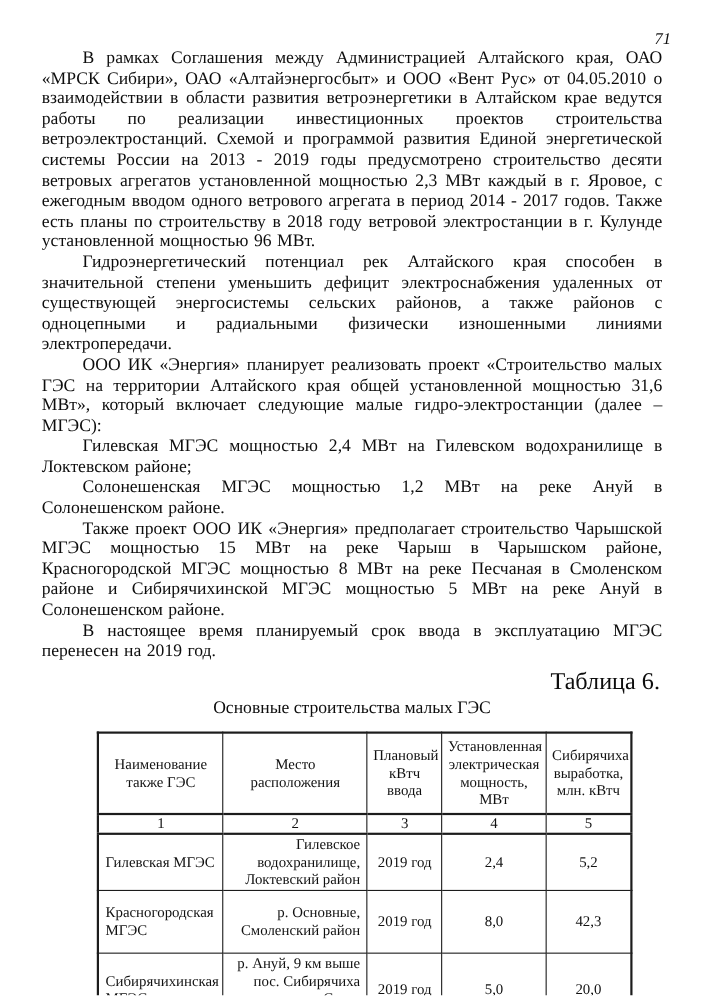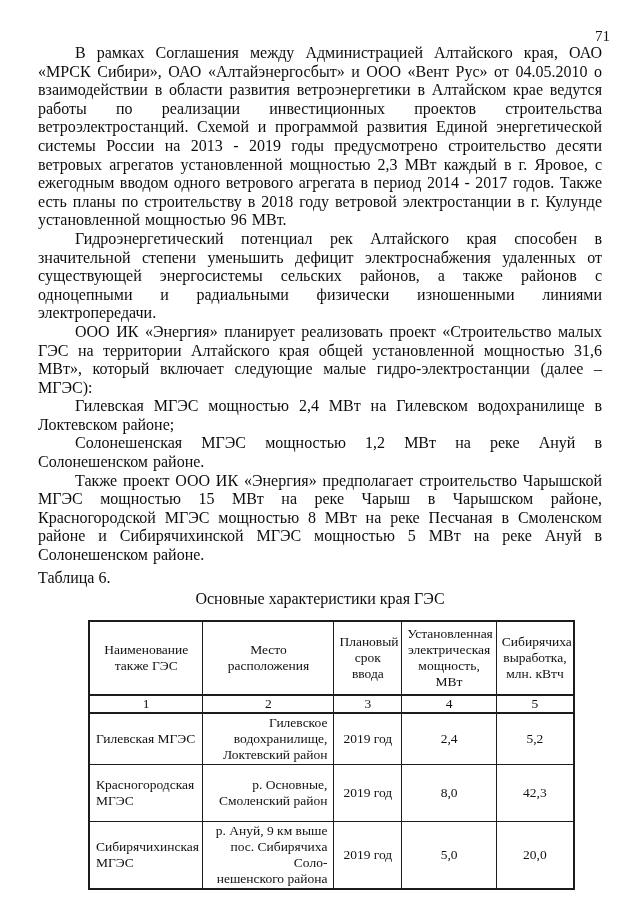--- a/index.html
+++ b/index.html
@@ -11,37 +11,39 @@
     font-family: "Liberation Serif", "DejaVu Serif", serif;
     color: #0d0d0d;
     overflow: hidden;
   }
   .pagenum {
     position: absolute;
     top: 28px;
     right: 30px;
     font-size: 15px;
     color: #111;
+    font-style: italic;
   }
   .content {
     position: absolute;
     top: 44px;
     left: 38px;
     width: 564px;
   }
   p.body-par {
     margin: 0;
     text-align: justify;
     text-indent: 37px;
     font-size: 16px;
     line-height: 18.6px;
     word-spacing: 1px;
   }
   .table-label {
-    font-size: 16px;
+    text-align: right;
+    font-size: 22px;
     margin-top: 4px;
     padding-right: 2px;
   }
   .table-title {
     text-align: center;
     font-size: 16px;
     margin-top: 3px;
   }
   table.doc-table {
     border-collapse: collapse;
@@ -96,37 +98,38 @@
   <div class="pagenum">71</div>
 
   <div class="content">
 
     <p class="body-par">В рамках Соглашения между Администрацией Алтайского края, ОАО «МРСК Сибири», ОАО «Алтайэнергосбыт» и ООО «Вент Рус» от 04.05.2010 о взаимодействии в области развития ветроэнергетики в Алтайском крае ведутся работы по реализации инвестиционных проектов строительства ветроэлектростанций. Схемой и программой развития Единой энергетической системы России на 2013 - 2019 годы предусмотрено строительство десяти ветровых агрегатов установленной мощностью 2,3 МВт каждый в г. Яровое, с ежегодным вводом одного ветрового агрегата в период 2014 - 2017 годов. Также есть планы по строительству в 2018 году ветровой электростанции в г. Кулунде установленной мощностью 96 МВт.</p>
     <p class="body-par">Гидроэнергетический потенциал рек Алтайского края способен в значительной степени уменьшить дефицит электроснабжения удаленных от существующей энергосистемы сельских районов, а также районов с одноцепными и радиальными физически изношенными линиями электропередачи.</p>
     <p class="body-par">ООО ИК «Энергия» планирует реализовать проект «Строительство малых ГЭС на территории Алтайского края общей установленной мощностью 31,6 МВт», который включает следующие малые гидро-электростанции (далее – МГЭС):</p>
     <p class="body-par">Гилевская МГЭС мощностью 2,4 МВт на Гилевском водохранилище в Локтевском районе;</p>
     <p class="body-par">Солонешенская МГЭС мощностью 1,2 МВт на реке Ануй в Солонешенском районе.</p>
     <p class="body-par">Также проект ООО ИК «Энергия» предполагает строительство Чарышской МГЭС мощностью 15 МВт на реке Чарыш в Чарышском районе, Красногородской МГЭС мощностью 8 МВт на реке Песчаная в Смоленском районе и Сибирячихинской МГЭС мощностью 5 МВт на реке Ануй в Солонешенском районе.</p>
+    <p class="body-par">В настоящее время планируемый срок ввода в эксплуатацию МГЭС перенесен на 2019 год.</p>
 
     <div class="table-label">Таблица 6.</div>
-    <div class="table-title">Основные характеристики края ГЭС</div>
+    <div class="table-title">Основные строительства малых ГЭС</div>
 
     <table class="doc-table">
       <colgroup>
         <col style="width:23.5%">
         <col style="width:27%">
         <col style="width:14%">
         <col style="width:19.5%">
         <col style="width:16%">
       </colgroup>
       <thead>
         <tr>
           <th>Наименование также ГЭС</th>
           <th>Место расположения</th>
-          <th>Плановый срок ввода</th>
+          <th>Плановый кВтч ввода</th>
           <th>Установленная электрическая мощность, МВт</th>
           <th>Сибирячиха выработка, млн. кВтч</th>
         </tr>
         <tr class="numrow">
           <td>1</td>
           <td>2</td>
           <td>3</td>
           <td>4</td>
           <td>5</td>
         </tr>

